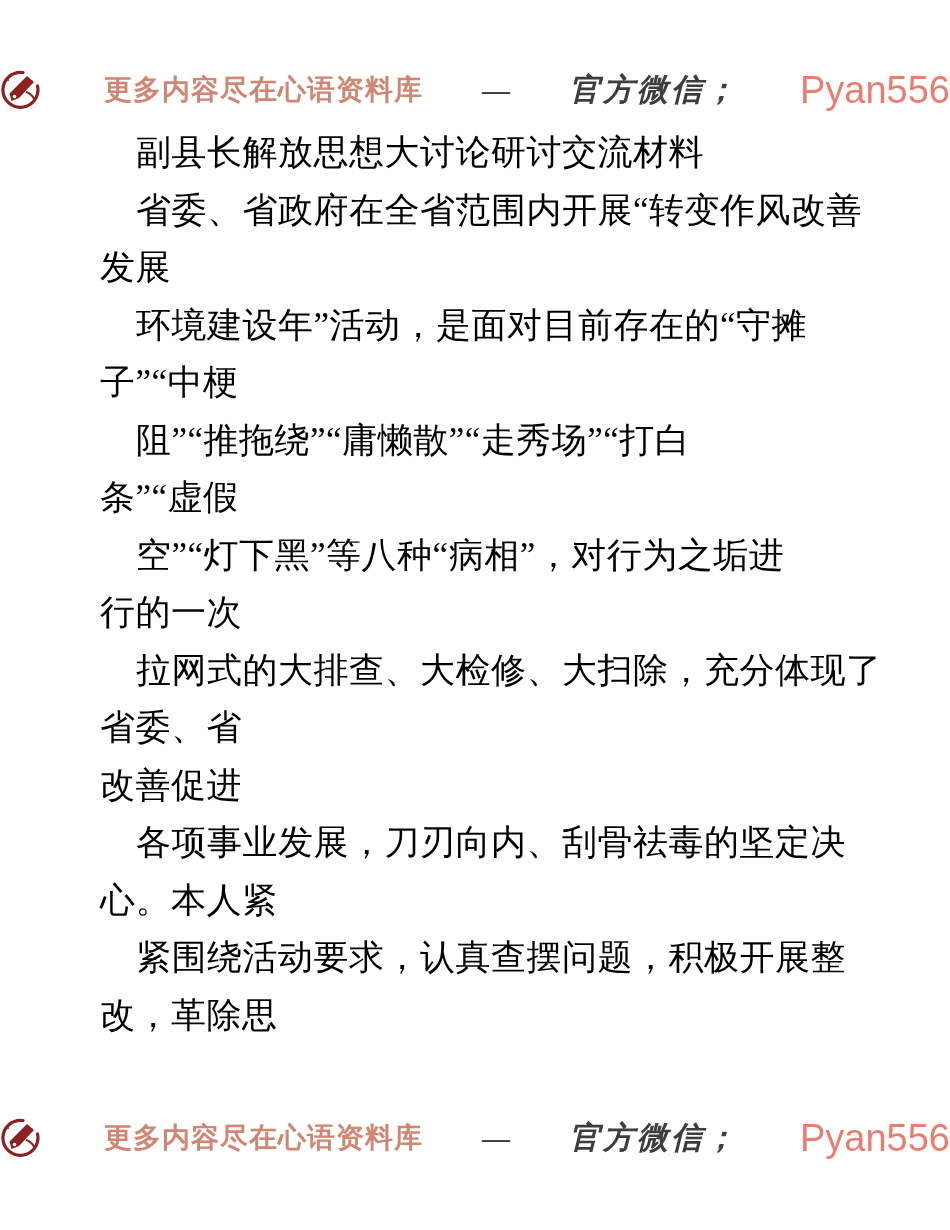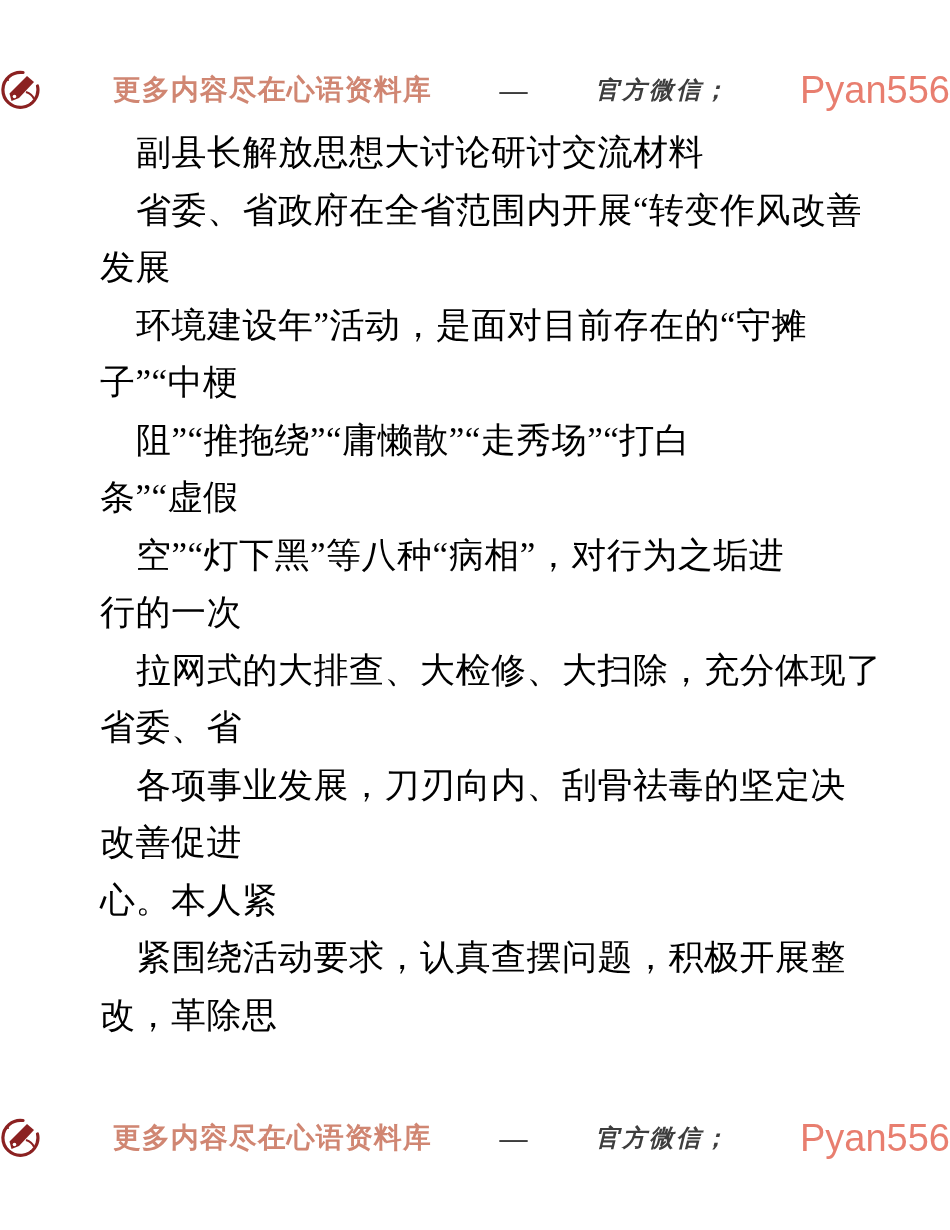--- a/index.html
+++ b/index.html
@@ -42,21 +42,21 @@
     letter-spacing: 1px;
     font-weight: bold;
   }
   .separator {
     color: var(--wechat-label-color, #3d3d3d);
     font-size: 28px;
     font-weight: bold;
   }
   .wechat-label {
     color: var(--wechat-label-color, #3d3d3d);
-    font-size: 24px;
+    font-size: 31px;
     letter-spacing: 3px;
     font-style: italic;
     font-weight: bold;
   }
   .wechat-id {
     color: var(--wechat-id-color, #e87e6f);
     font-size: 38px;
     font-family: "Liberation Sans", "DejaVu Sans", sans-serif;
     margin-left: 2px;
   }
@@ -106,22 +106,22 @@
       <div class="doc-line indent">省委、省政府在全省范围内开展“转变作风改善</div>
       <div class="doc-line">发展</div>
       <div class="doc-line indent">环境建设年”活动，是面对目前存在的“守摊</div>
       <div class="doc-line">子”“中梗</div>
       <div class="doc-line indent">阻”“推拖绕”“庸懒散”“走秀场”“打白</div>
       <div class="doc-line">条”“虚假</div>
       <div class="doc-line indent">空”“灯下黑”等八种“病相”，对行为之垢进</div>
       <div class="doc-line">行的一次</div>
       <div class="doc-line indent">拉网式的大排查、大检修、大扫除，充分体现了</div>
       <div class="doc-line">省委、省</div>
+      <div class="doc-line">改善促进</div>
       <div class="doc-line indent">各项事业发展，刀刃向内、刮骨祛毒的坚定决</div>
-      <div class="doc-line">改善促进</div>
       <div class="doc-line">心。本人紧</div>
       <div class="doc-line indent">紧围绕活动要求，认真查摆问题，积极开展整</div>
       <div class="doc-line">改，革除思</div>
     </div>
 
   <div class="banner bottom">
     <svg class="logo" viewBox="0 0 40 40" aria-hidden="true" style="color: rgb(139, 33, 33);">
       <path d="M23 2.5 A 17.5 17.5 0 1 0 37.5 16" fill="none" stroke="currentColor" stroke-width="3.2" stroke-linecap="round"></path>
       <path d="M27 6 L34 12 L19 28 L11.5 31 L9.5 23.5 Z" fill="currentColor"></path>
       <circle cx="14.5" cy="26.5" r="1.8" fill="#ffffff"></circle>

